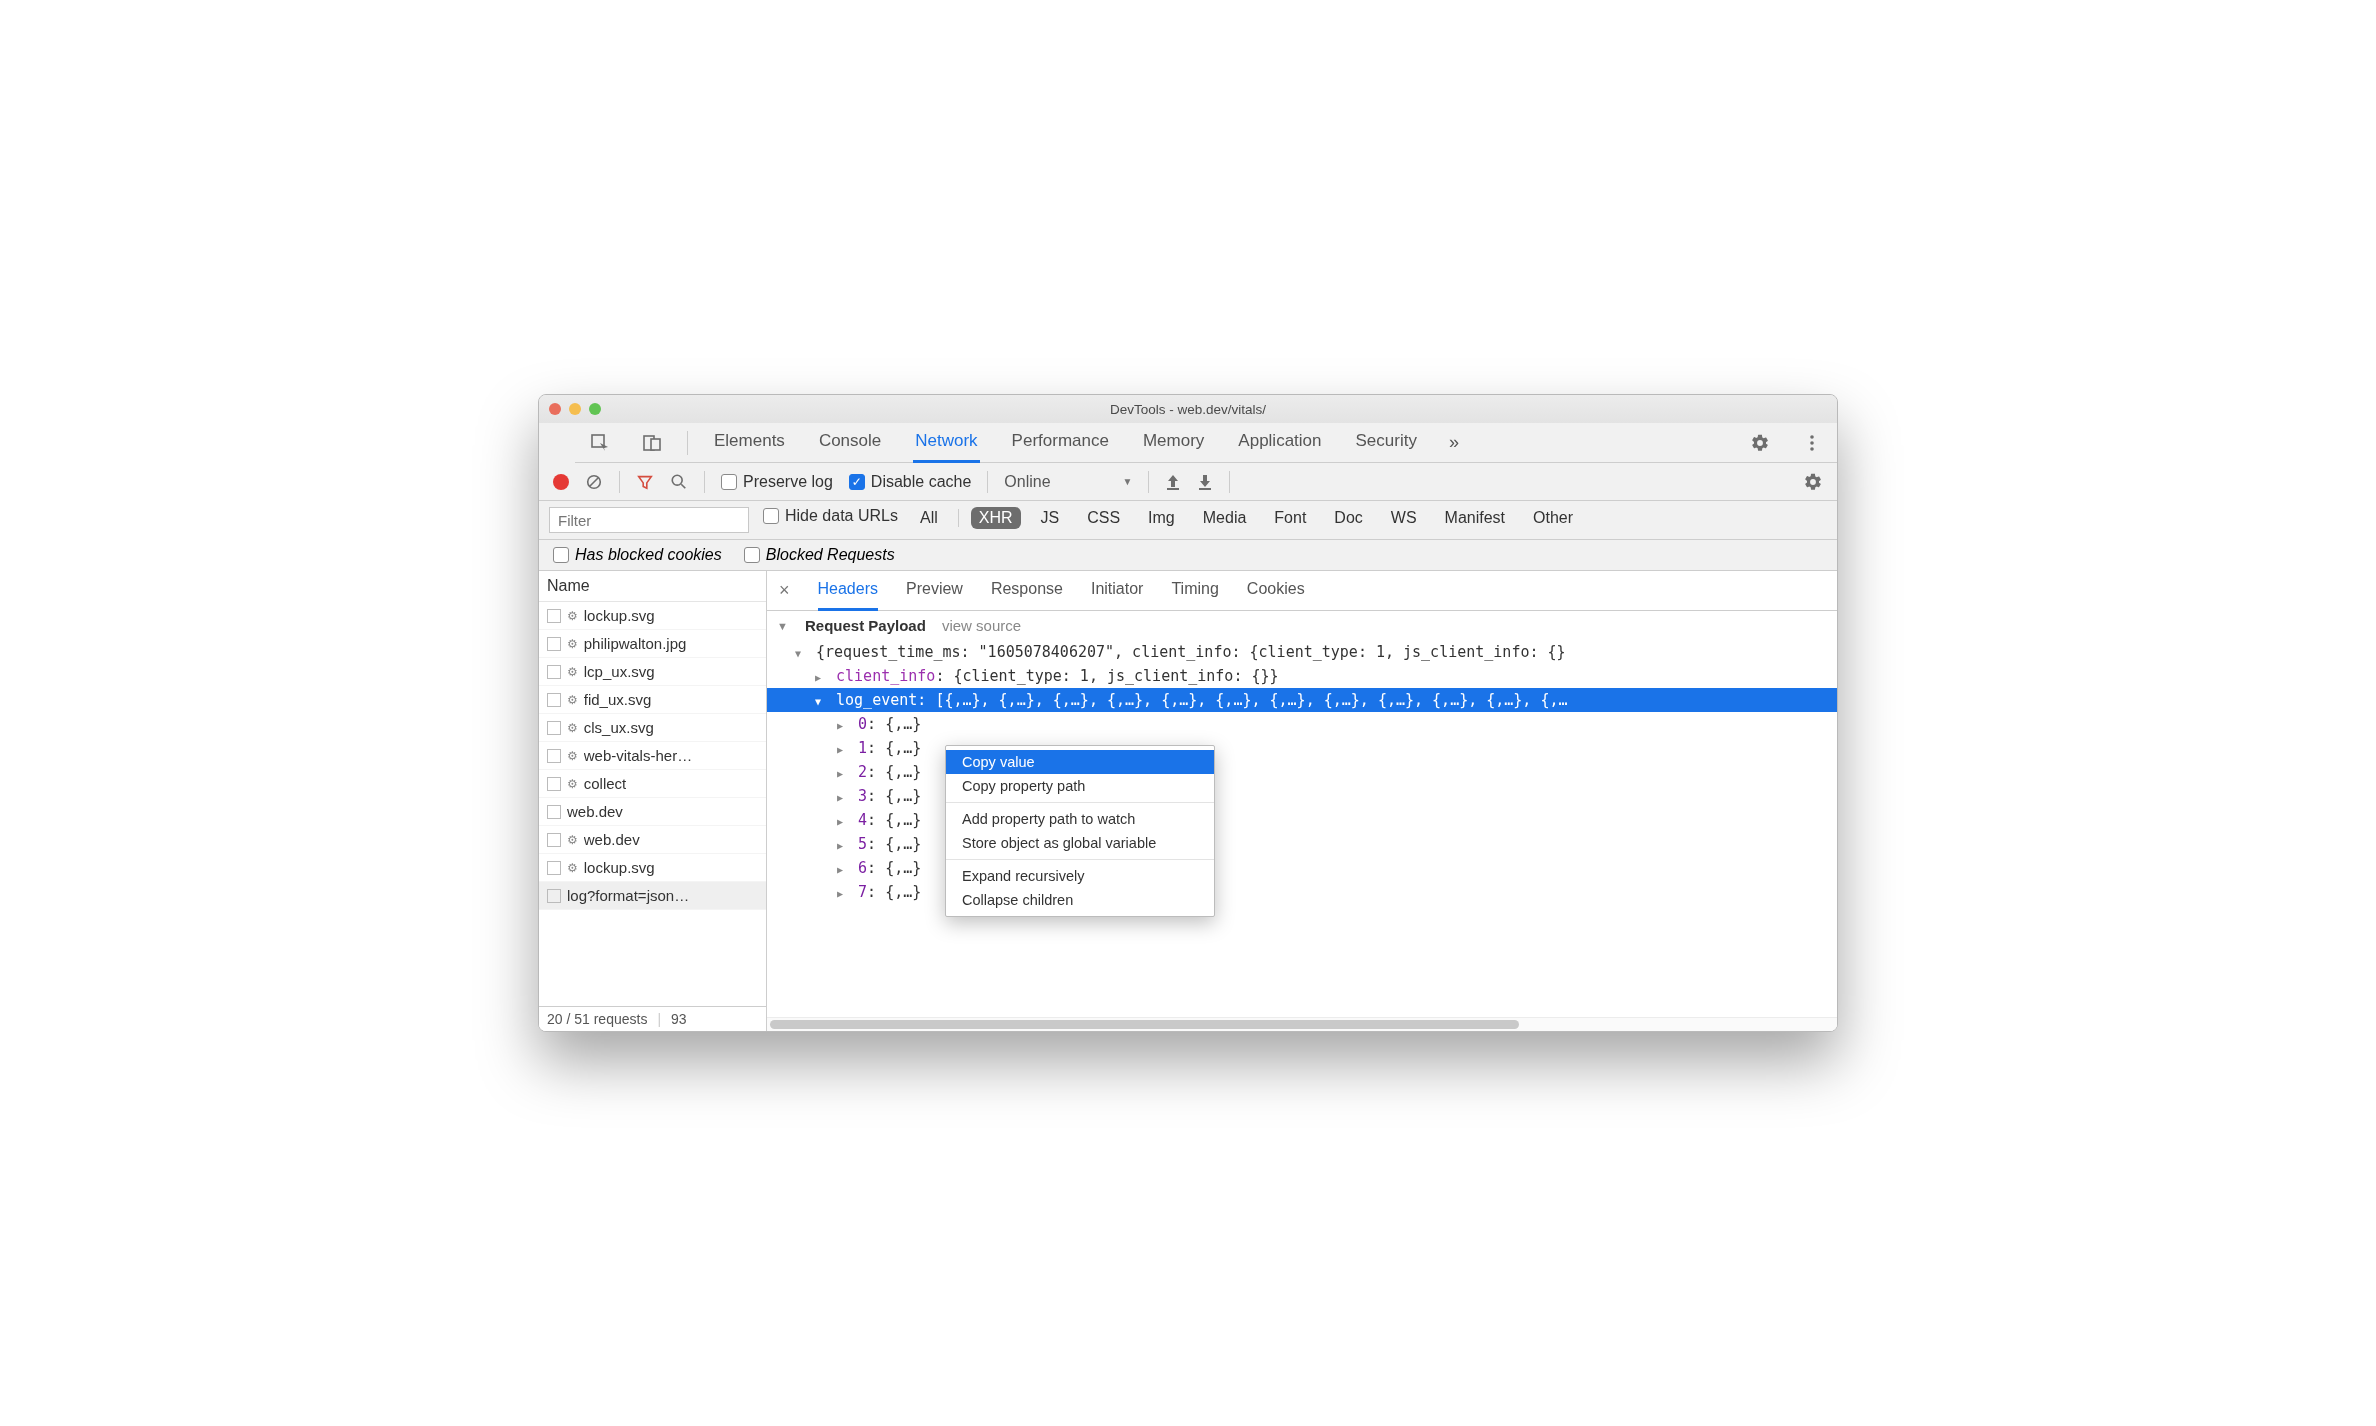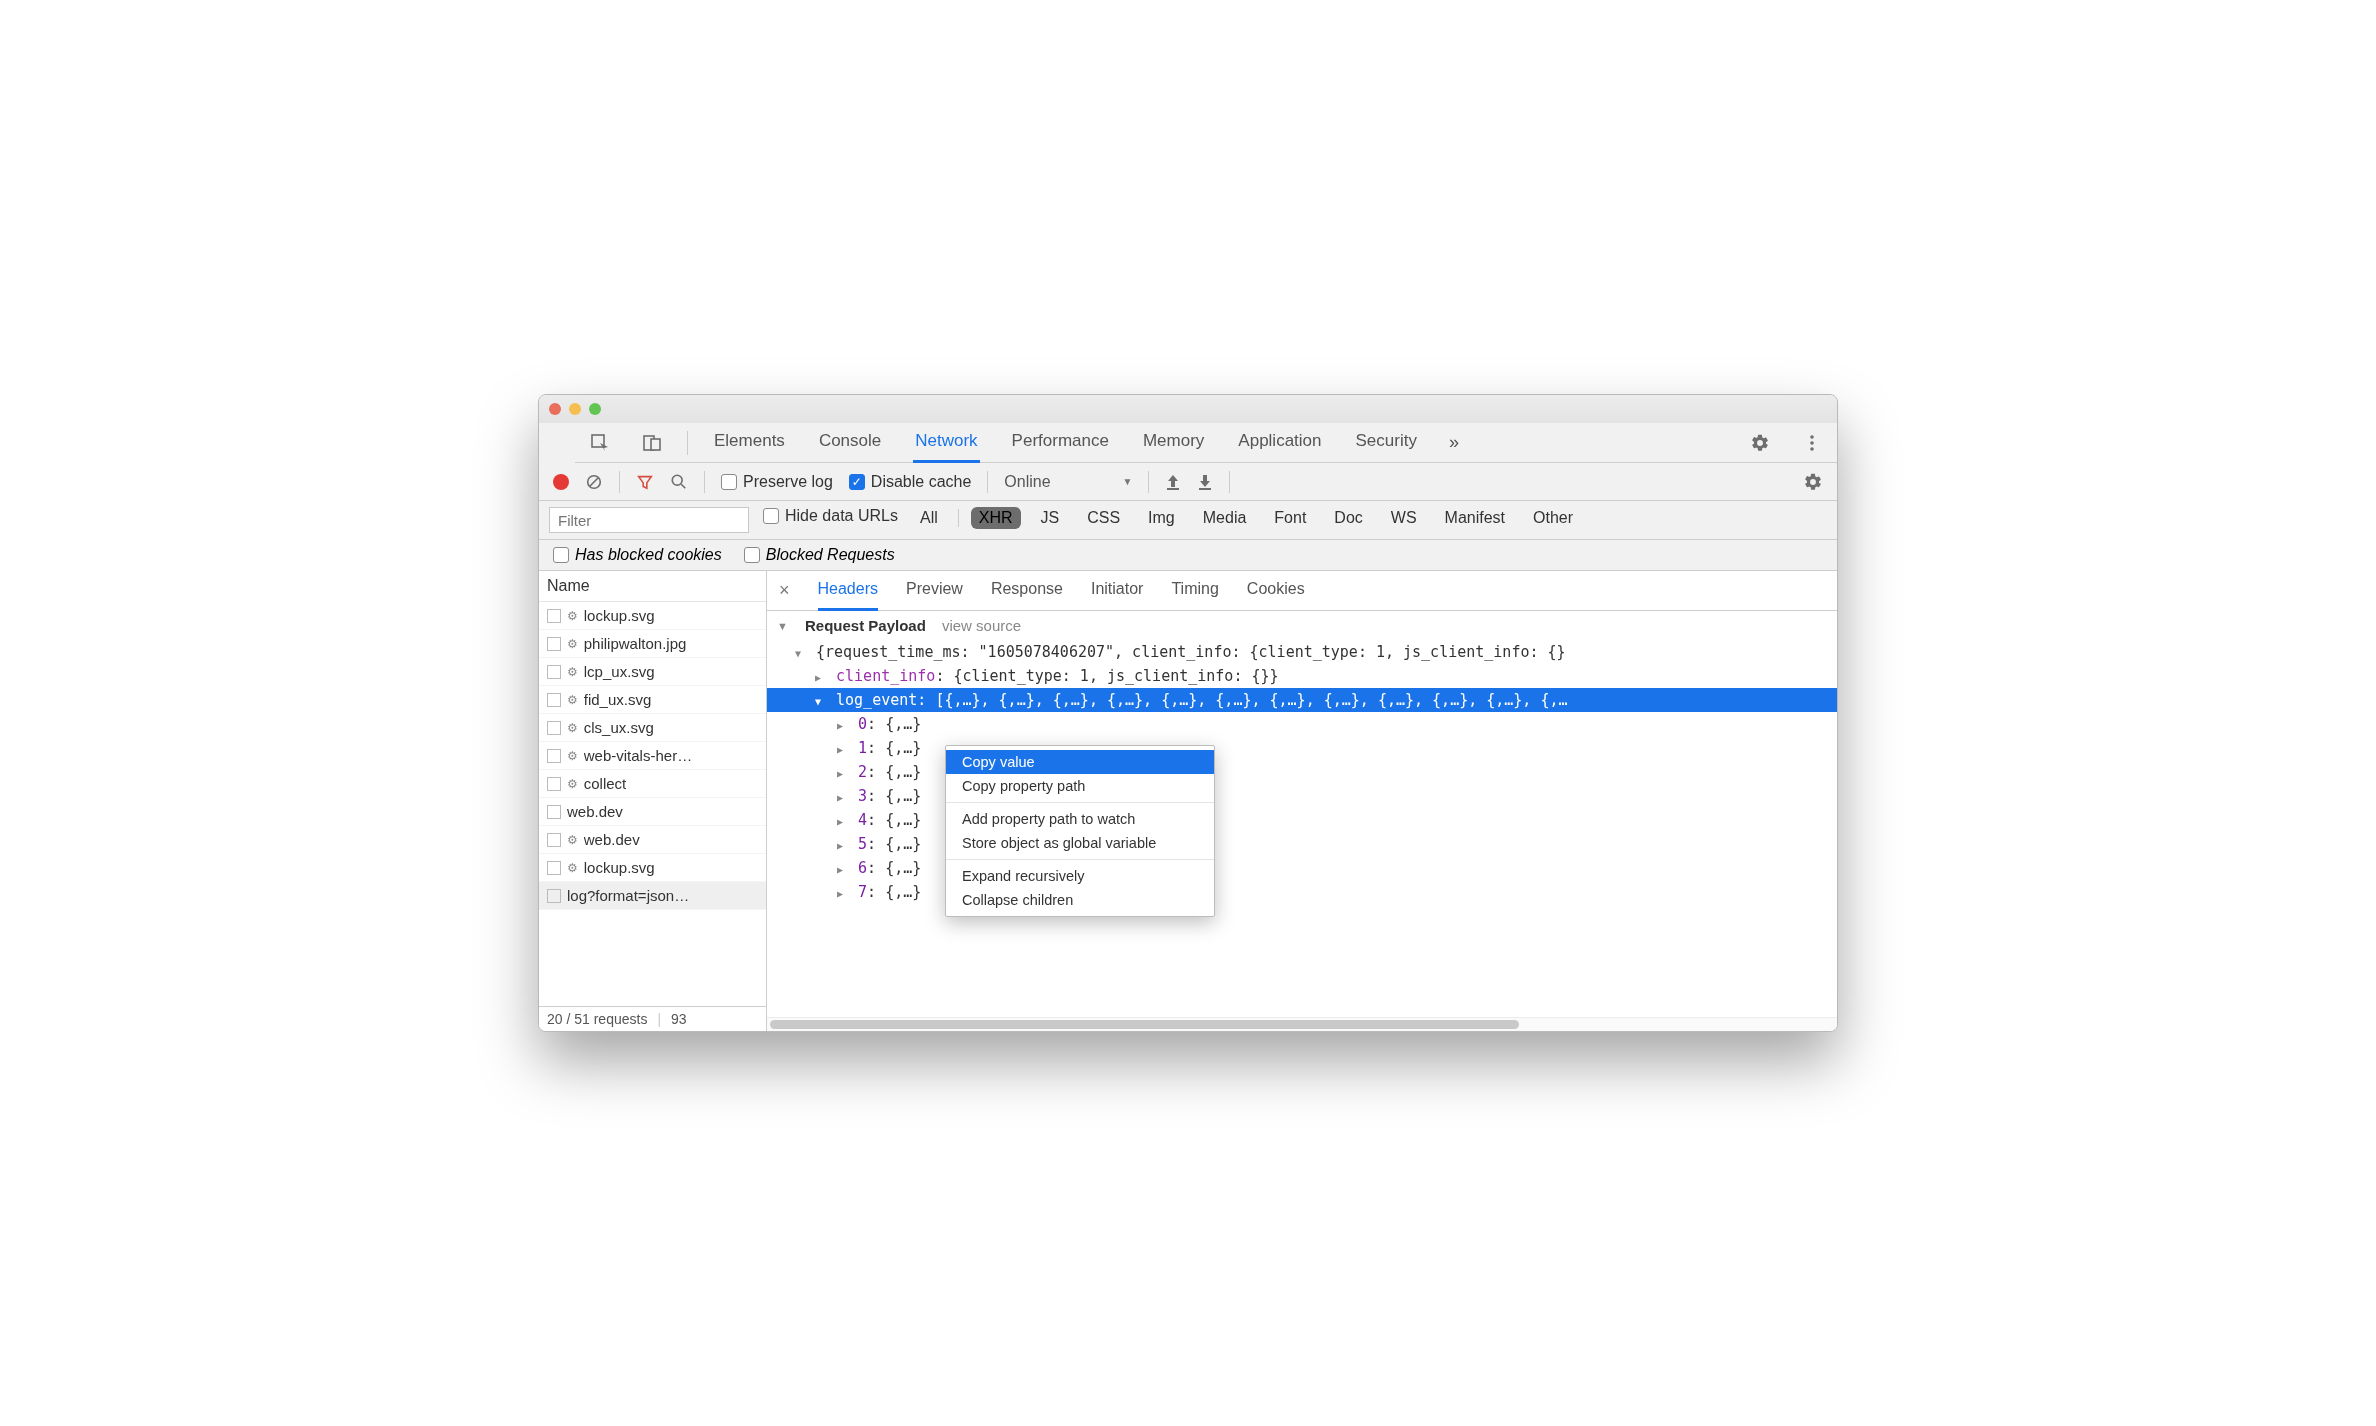--- a/index.html
+++ b/index.html
@@ -84,21 +84,21 @@
     display:flex;
     align-items:flex-start;
     padding:6px 10px;
     gap:14px;
     font-size:16px;
     color:#333;
     flex-wrap:wrap;
   }
   .filter-input{width:200px;height:26px;border:1px solid #c8c8c8;background:#fff;padding:0 8px;font-size:15px;color:#777;}
   .filter-row .chip{padding:2px 8px;border-radius:6px;cursor:pointer;}
-  .filter-row .chip.active{background:#6d6d6d;color:#000000;}
+  .filter-row .chip.active{background:#6d6d6d;color:#ffffff;}
   
   .filter-row2{
     background:#f1f1f1;border-bottom:1px solid #cdcdcd;
     display:flex;align-items:center;padding:6px 14px;gap:22px;font-size:16px;color:#000000;font-style:italic;
   }
   
   .split{display:flex;height:460px;background:#fff;}
   .name-col{width:228px;border-right:1px solid #cdcdcd;display:flex;flex-direction:column;background:#fff;overflow:hidden;}
   .name-head{padding:6px 8px;font-size:16px;color:#333;border-bottom:1px solid #e5e5e5;}
   .name-list{flex:1;overflow:hidden;}
@@ -144,20 +144,21 @@
 <body>
 
 <div class="window">
 
   <div class="titlebar">
     <div class="traffic">
       <span class="tl-close"></span>
       <span class="tl-min"></span>
       <span class="tl-zoom"></span>
     </div>
+    <div class="title">DevTools - web.dev/vitals/</div>
   </div>
 
   <div class="tabs-bar">
     <span class="icon-btn">
       <svg width="20" height="20" viewBox="0 0 20 20">
           <rect x="2" y="2" width="12" height="12" fill="none" stroke="#6e6e6e" stroke-width="1.6"></rect>
           <path d="M10 10 L18 14 L14 15 L15 18 Z" fill="#6e6e6e"></path>
         </svg>
     </span>
     <span class="icon-btn">

